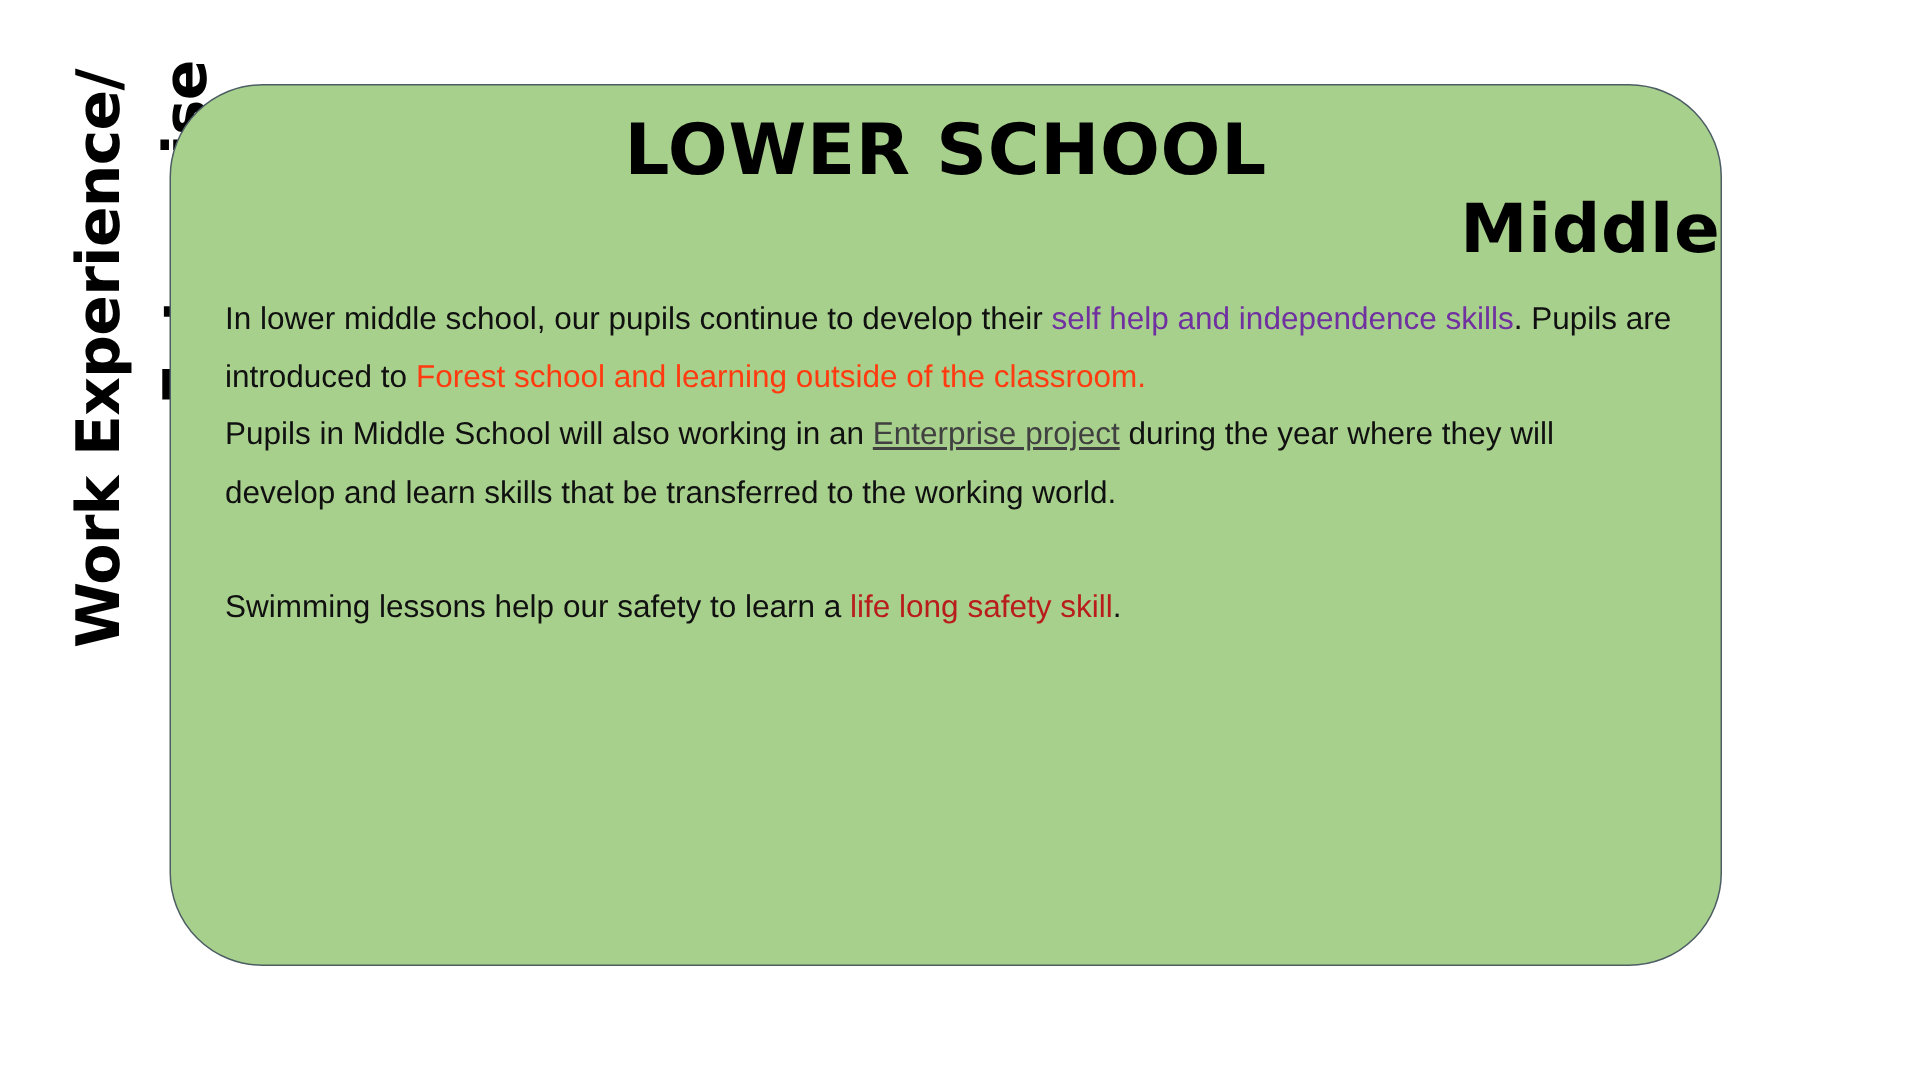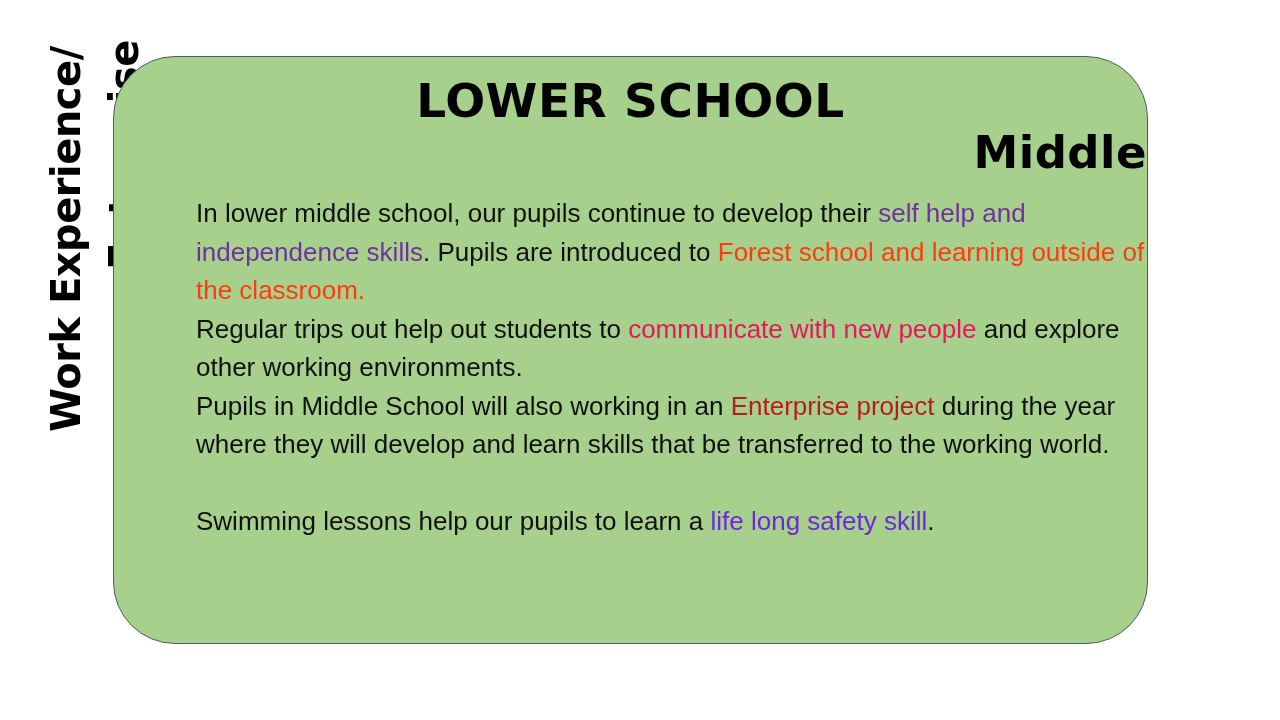--- a/index.html
+++ b/index.html
@@ -79,59 +79,57 @@
     text-align: right;
   }
 
   
   #body-copy {
     position: absolute;
     left: 36px;
     top: 137px;
     width: 965px;
     font-family: "Liberation Sans", sans-serif;
-    font-size: 26px;
+    font-size: 21px;
     line-height: 38.5px;
     color: #101010;
-    margin-left: 46px;
   }
   #body-copy p {
     margin: 0;
   }
   .spacer-para {
     height: 38px;
   }
 
   
   .hl-purple  { color: #7030a0; }
   .hl-orange  { color: #ff3b0f; }
   .hl-crimson { color: #e8175d; }
-  .hl-yellow  { color: #b91c1c; }
-  .hl-green   { color: #6d28d9; }
+  .hl-yellow  { color: #404040; text-decoration: underline; }
+  .hl-green   { color: #b91c1c; }
 </style>
 </head>
 <body>
 
 <div id="side-label">
   <div class="side-line side-line-1">Work Experience/</div>
   <div class="side-line side-line-2">Enterprise</div>
 </div>
 
 <div id="content-card">
 
   <h1 class="card-title" id="title-main">LOWER SCHOOL</h1>
 
   <h2 class="card-title" id="title-sub">Middle</h2>
 
   <div id="body-copy">
 
     <p><span>In lower middle school, our pupils continue to develop their </span><span class="hl-purple">self help and independence skills</span><span>. Pupils are introduced to </span><span class="hl-orange">Forest school and learning outside of the classroom.</span></p>
 
-    <p><span>Regular trips out help out students to </span><span class="hl-crimson">communicate with new people</span><span> and explore other working environments.</span></p>
 
     <p><span>Pupils in Middle School will also working in an </span><span class="hl-yellow">Enterprise project</span><span> during the year where they will develop and learn skills that be transferred to the working world.</span></p>
 
     <div class="spacer-para"></div>
 
-    <p><span>Swimming lessons help our pupils to learn a </span><span class="hl-green">life long safety skill</span><span>.</span></p>
+    <p><span>Swimming lessons help our safety to learn a </span><span class="hl-green">life long safety skill</span><span>.</span></p>
 
   </div>
 </div>
 
 </body></html>

